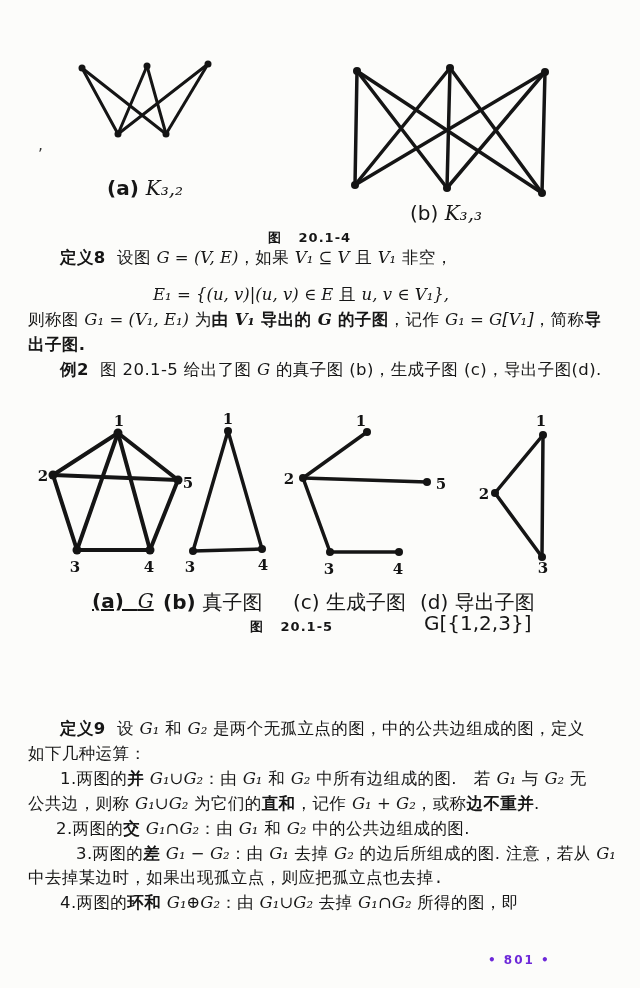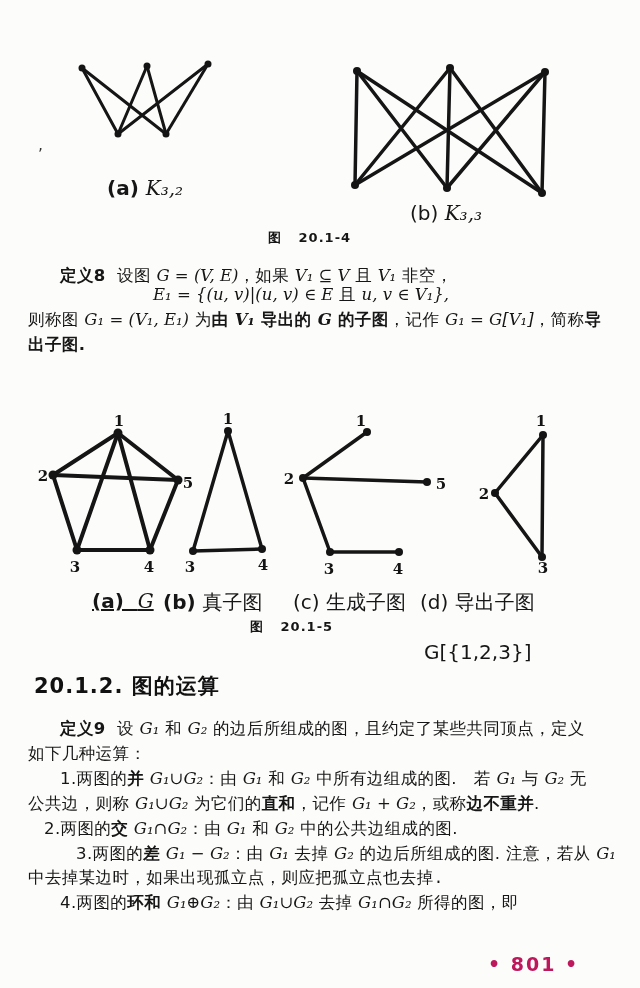--- a/index.html
+++ b/index.html
@@ -32,21 +32,21 @@
   .figlabel .pfx{font-weight:bold;}
   .figlabel .pfx-n{font-weight:normal;}
   .figlabel .math{font-style:italic;font-family:"DejaVu Serif",serif;}
   .figlabel .cjk-b{font-weight:normal;}
   .heading{
     position:absolute;white-space:pre;
     font-size:21px;font-weight:bold;letter-spacing:1px;color:#111;
   }
   .pagenum{
     position:absolute;white-space:pre;
-    font-size:19px;font-weight:bold;letter-spacing:2px;color:#be185d;
+    font-size:12px;font-weight:bold;letter-spacing:2px;color:#6d28d9;
   }
   .artifact{position:absolute;font-size:15px;color:#333;}
   svg.graphs{position:absolute;left:0;top:0;}
   svg .vlabel{
     font-family:"DejaVu Serif",serif;
     font-weight:bold;font-size:15px;fill:#141414;
   }
 </style>
 </head>
 <body>
@@ -143,38 +143,38 @@
         <text x="541" y="426" text-anchor="middle" class="vlabel">1</text>
         <text x="484" y="499" text-anchor="middle" class="vlabel">2</text>
         <text x="543" y="573" text-anchor="middle" class="vlabel">3</text>
       </g>
     </svg>
 
   <div class="figlabel" style="left:107px;top:176px;"><span class="pfx">(a) </span><span class="math">K₃,₂</span></div>
   <div class="figlabel" style="left:410px;top:201px;"><span class="pfx-n">(b) </span><span class="math">K₃,₃</span></div>
   <div class="caption" style="left:268px;top:229px;">图   20.1-4</div>
 
-  <div class="line" style="left:60px;top:266px;"><span class="b">定义8</span><span>  设图 </span><span class="i">G = (V, E)</span><span>，如果 </span><span class="i">V₁ ⊆ V</span><span> 且 </span><span class="i">V₁</span><span> 非空，</span></div>
+  <div class="line" style="left:60px;top:248px;"><span class="b">定义8</span><span>  设图 </span><span class="i">G = (V, E)</span><span>，如果 </span><span class="i">V₁ ⊆ V</span><span> 且 </span><span class="i">V₁</span><span> 非空，</span></div>
   <div class="line" style="left:28px;top:310px;"><span>则称图 </span><span class="i">G₁ = (V₁, E₁)</span><span> 为</span><span class="b">由 </span><span class="b i">V₁</span><span class="b"> 导出的 </span><span class="b i">G</span><span class="b"> 的子图</span><span>，记作 </span><span class="i">G₁ = G[V₁]</span><span>，简称</span><span class="b">导</span></div>
   <div class="line" style="left:153px;top:285px;"><span class="i">E₁ = {(u, v)|(u, v) ∈ E</span><span> 且 </span><span class="i">u, v ∈ V₁},</span></div>
   <div class="line" style="left:28px;top:335px;"><span class="b">出子图.</span></div>
+  <div class="line" style="left:60px;top:360px;"><span class="b">例2</span><span>  图 20.1-5 给出了图 </span><span class="i">G</span><span> 的真子图 (b)，生成子图 (c)，导出子图(d).</span></div>
 
   <div class="figlabel" style="left:92px;top:589px;text-decoration:underline;"><span class="pfx">(a)  </span><span class="math">G</span></div>
   <div class="figlabel" style="left:163px;top:589px;"><span class="pfx">(b) </span><span class="cjk-b">真子图</span></div>
   <div class="figlabel" style="left:276px;top:589px;margin-left:17px;"><span class="pfx-n">(c) </span><span>生成子图</span></div>
   <div class="figlabel" style="left:420px;top:589px;"><span class="pfx-n">(d) </span><span>导出子图</span></div>
-  <div class="figlabel math" style="left:424px;top:611px;margin-top:29px;">G[{1,2,3}]</div>
+  <div class="figlabel math" style="left:424px;top:611px;">G[{1,2,3}]</div>
   <div class="caption" style="left:250px;top:618px;">图   20.1-5</div>
 
-  <div class="heading" style="left:34px;top:672px;">20.1.2. 图的运算</div>
 
-  <div class="line" style="left:60px;top:719px;"><span class="b">定义9</span><span>  设 </span><span class="i">G₁</span><span> 和 </span><span class="i">G₂</span><span> 的边后所组成的图，且约定了某些共同顶点，定义</span></div>
+  <div class="line" style="left:60px;top:719px;"><span class="b">定义9</span><span>  设 </span><span class="i">G₁</span><span> 和 </span><span class="i">G₂</span><span> 是两个无孤立点的图，中的公共边组成的图，定义</span></div>
   <div class="line" style="left:28px;top:744px;"><span>如下几种运算：</span></div>
   <div class="line" style="left:60px;top:769px;"><span>1.两图的</span><span class="b">并</span><span> </span><span class="i">G₁∪G₂</span><span>：由 </span><span class="i">G₁</span><span> 和 </span><span class="i">G₂</span><span> 中所有边组成的图.　若 </span><span class="i">G₁</span><span> 与 </span><span class="i">G₂</span><span> 无</span></div>
   <div class="line" style="left:28px;top:794px;"><span>公共边，则称 </span><span class="i">G₁∪G₂</span><span> 为它们的</span><span class="b">直和</span><span>，记作 </span><span class="i">G₁ + G₂</span><span>，或称</span><span class="b">边不重并</span><span>.</span></div>
-  <div class="line" style="left:44px;top:819px;"><span>2.两图的</span><span class="b">交</span><span> </span><span class="i">G₁∩G₂</span><span>：由 </span><span class="i">G₁</span><span> 和 </span><span class="i">G₂</span><span> 中的公共边组成的图.</span></div>
+  <div class="line" style="left:56px;top:819px;"><span>2.两图的</span><span class="b">交</span><span> </span><span class="i">G₁∩G₂</span><span>：由 </span><span class="i">G₁</span><span> 和 </span><span class="i">G₂</span><span> 中的公共边组成的图.</span></div>
   <div class="line" style="left:76px;top:844px;"><span>3.两图的</span><span class="b">差</span><span> </span><span class="i">G₁ − G₂</span><span>：由 </span><span class="i">G₁</span><span> 去掉 </span><span class="i">G₂</span><span> 的边后所组成的图. 注意，若从 </span><span class="i">G₁</span></div>
   <div class="line" style="left:28px;top:869px;font-family:Liberation Mono, monospace;"><span>中去掉某边时，如果出现孤立点，则应把孤立点也去掉.</span></div>
   <div class="line" style="left:60px;top:893px;"><span>4.两图的</span><span class="b">环和</span><span> </span><span class="i">G₁⊕G₂</span><span>：由 </span><span class="i">G₁∪G₂</span><span> 去掉 </span><span class="i">G₁∩G₂</span><span> 所得的图，即</span></div>
 
   <div class="pagenum" style="left:488px;top:953px;">• 801 •</div>
 
 </div>
 
 </body></html>

